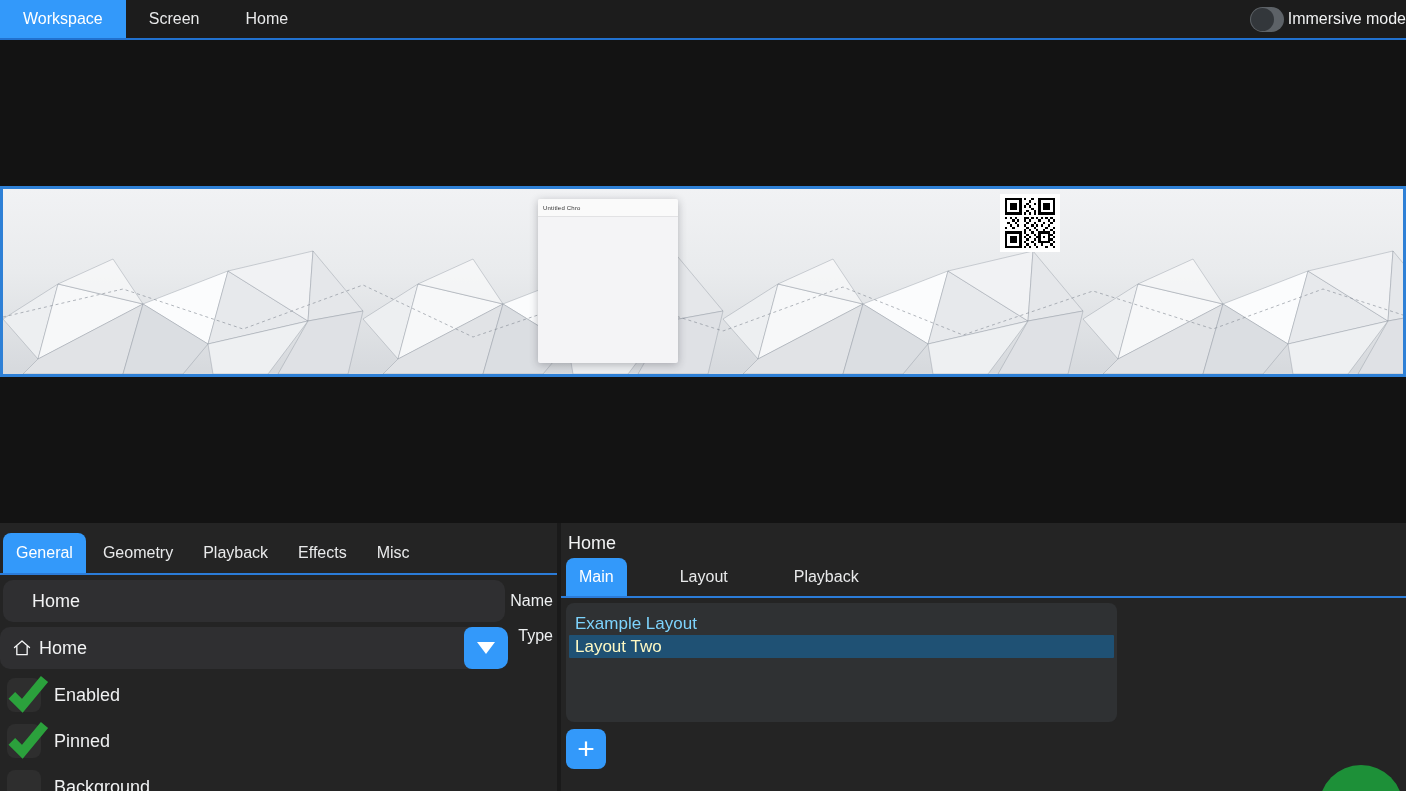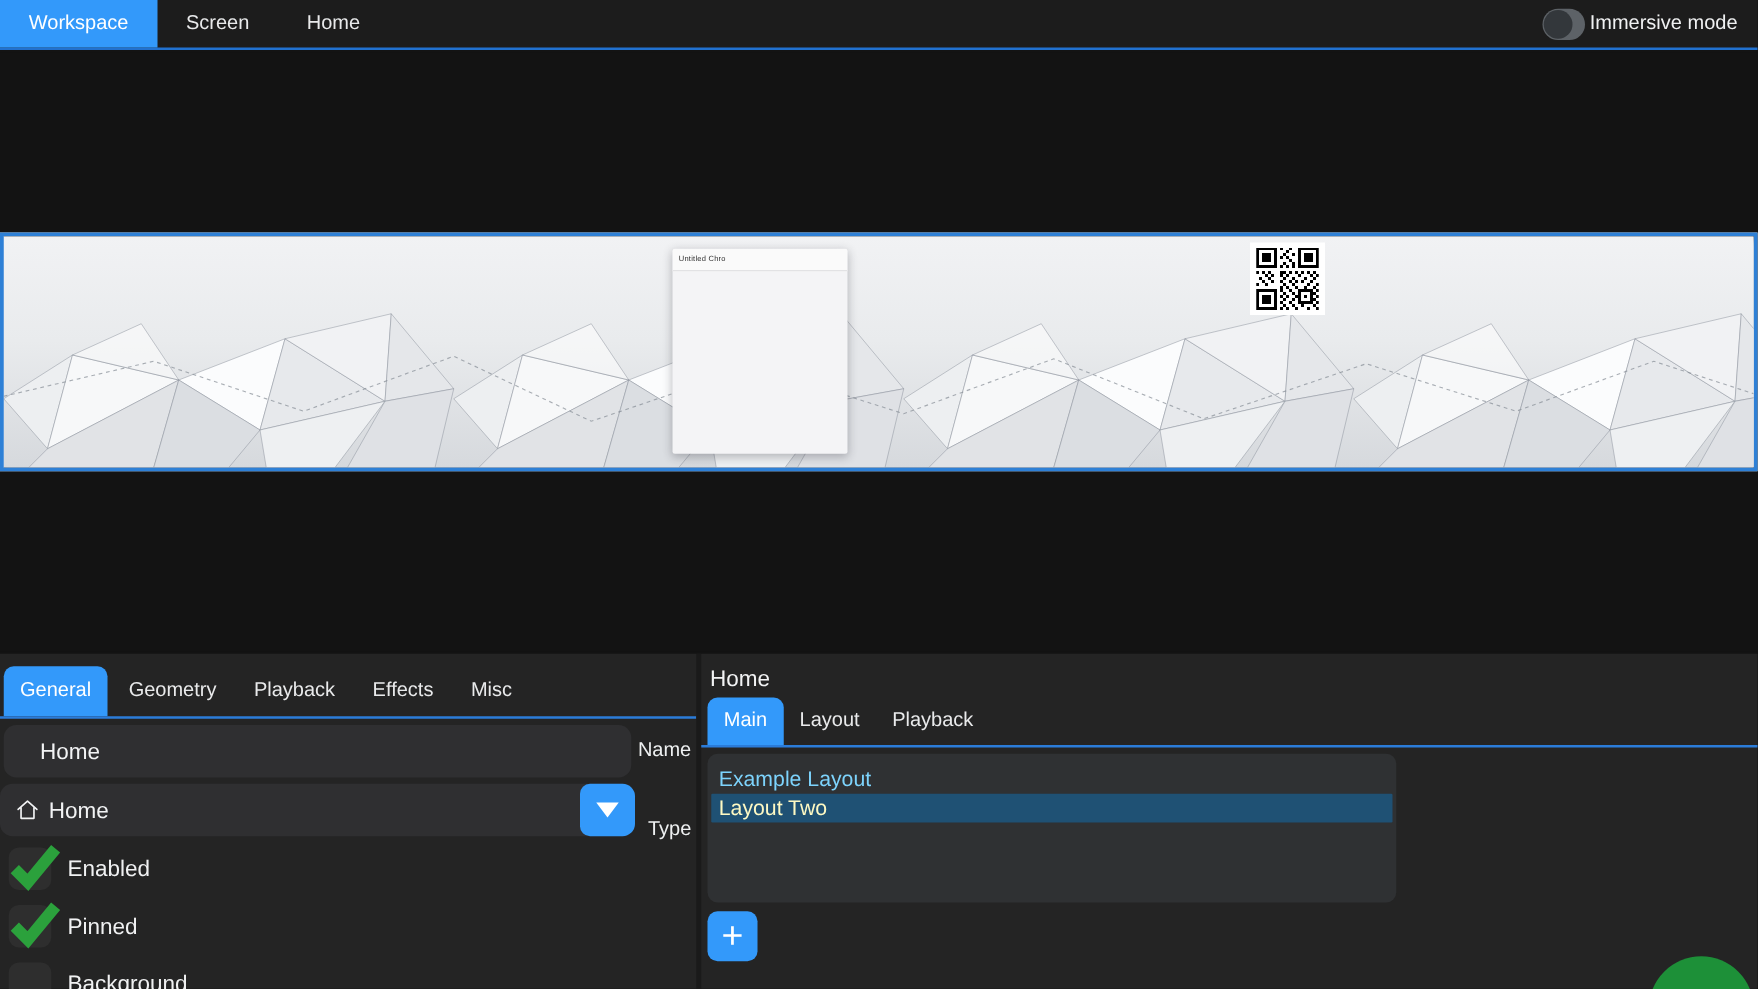--- a/index.html
+++ b/index.html
@@ -17,21 +17,21 @@
     display: flex; align-items: stretch;
   }
   .top-tabs { display: flex; align-items: stretch; text-align: right; }
   .top-tab {
     display: flex; align-items: center; padding: 0 23px;
     font-size: 16px; color: #e8e9ea; cursor: default;
   }
   .top-tab.active { background: #3399fa; color: #ffffff; }
   .top-bar-right {
     margin-left: auto; display: flex; align-items: center; gap: 4px;
-    padding-right: 16px;
+    padding-right: 0;
   }
   .toggle {
     width: 34px; height: 25px; border-radius: 13px; background: #5d6267;
     position: relative;
   }
   .toggle .knob {
     position: absolute; left: 1px; top: 1px; width: 23px; height: 23px;
     border-radius: 50%; background: #33373b;
   }
   .toggle-label { font-size: 16px; color: #f0f1f2; }
@@ -60,37 +60,37 @@
     background: #ffffff; display: flex; align-items: center; justify-content: center;
   }
   .qr-box svg { width: 50px; height: 50px; }
 
   
   .panels { position: absolute; left: 0; top: 523px; width: 1406px; height: 268px; background: #242424; }
   .v-divider { position: absolute; left: 557px; top: 0; width: 4px; height: 268px; background: #1a1a1a; }
 
   
   .left-panel { position: absolute; left: 0; top: 0; width: 557px; height: 268px; }
-  .tabstrip { position: absolute; display: flex; align-items: stretch; }
+  .tabstrip { position: absolute; display: flex; align-items: stretch; gap: 40px; }
   .lp-tabs { left: 3px; top: 10px; height: 40px; gap: 4px; }
   .ptab {
     display: flex; align-items: center; padding: 0 13px; font-size: 16px;
     color: #e9eaeb; border-radius: 8px 8px 0 0;
   }
   .ptab.active { background: #3399fa; color: #ffffff; }
   .lp-underline { position: absolute; left: 0; top: 50px; width: 557px; height: 2px; background: #2b7cd9; }
   .field-box {
     position: absolute; background: #2f2f31; border-radius: 10px;
     display: flex; align-items: center; font-size: 18px; color: #f2f3f4;
   }
   .name-box { left: 3px; top: 57px; width: 502px; height: 42px; padding-left: 29px; }
   .type-box { left: 0px; top: 104px; width: 508px; height: 42px; padding-left: 12px; }
   .field-label { position: absolute; font-size: 16px; color: #eef0f1; }
   .name-label { top: 69px; right: 4px; }
-  .type-label { top: 132px; right: 4px; }
+  .type-label { top: 104px; right: 4px; }
   .home-glyph { width: 20px; height: 20px; margin-right: 7px; flex: 0 0 auto; }
   .caret-btn {
     position: absolute; right: 0; top: 0; width: 44px; height: 42px;
     background: #3399fa; border-radius: 8px 10px 10px 8px;
     display: flex; align-items: center; justify-content: center;
   }
   .caret-down { width: 0; height: 0; border-left: 9px solid transparent;
     border-right: 9px solid transparent; border-top: 12px solid #ffffff; }
   .check-row { position: absolute; left: 7px; display: flex; align-items: center; }
   .check-row.r0 { top: 155px; } .check-row.r1 { top: 201px; } .check-row.r2 { top: 247px; }

